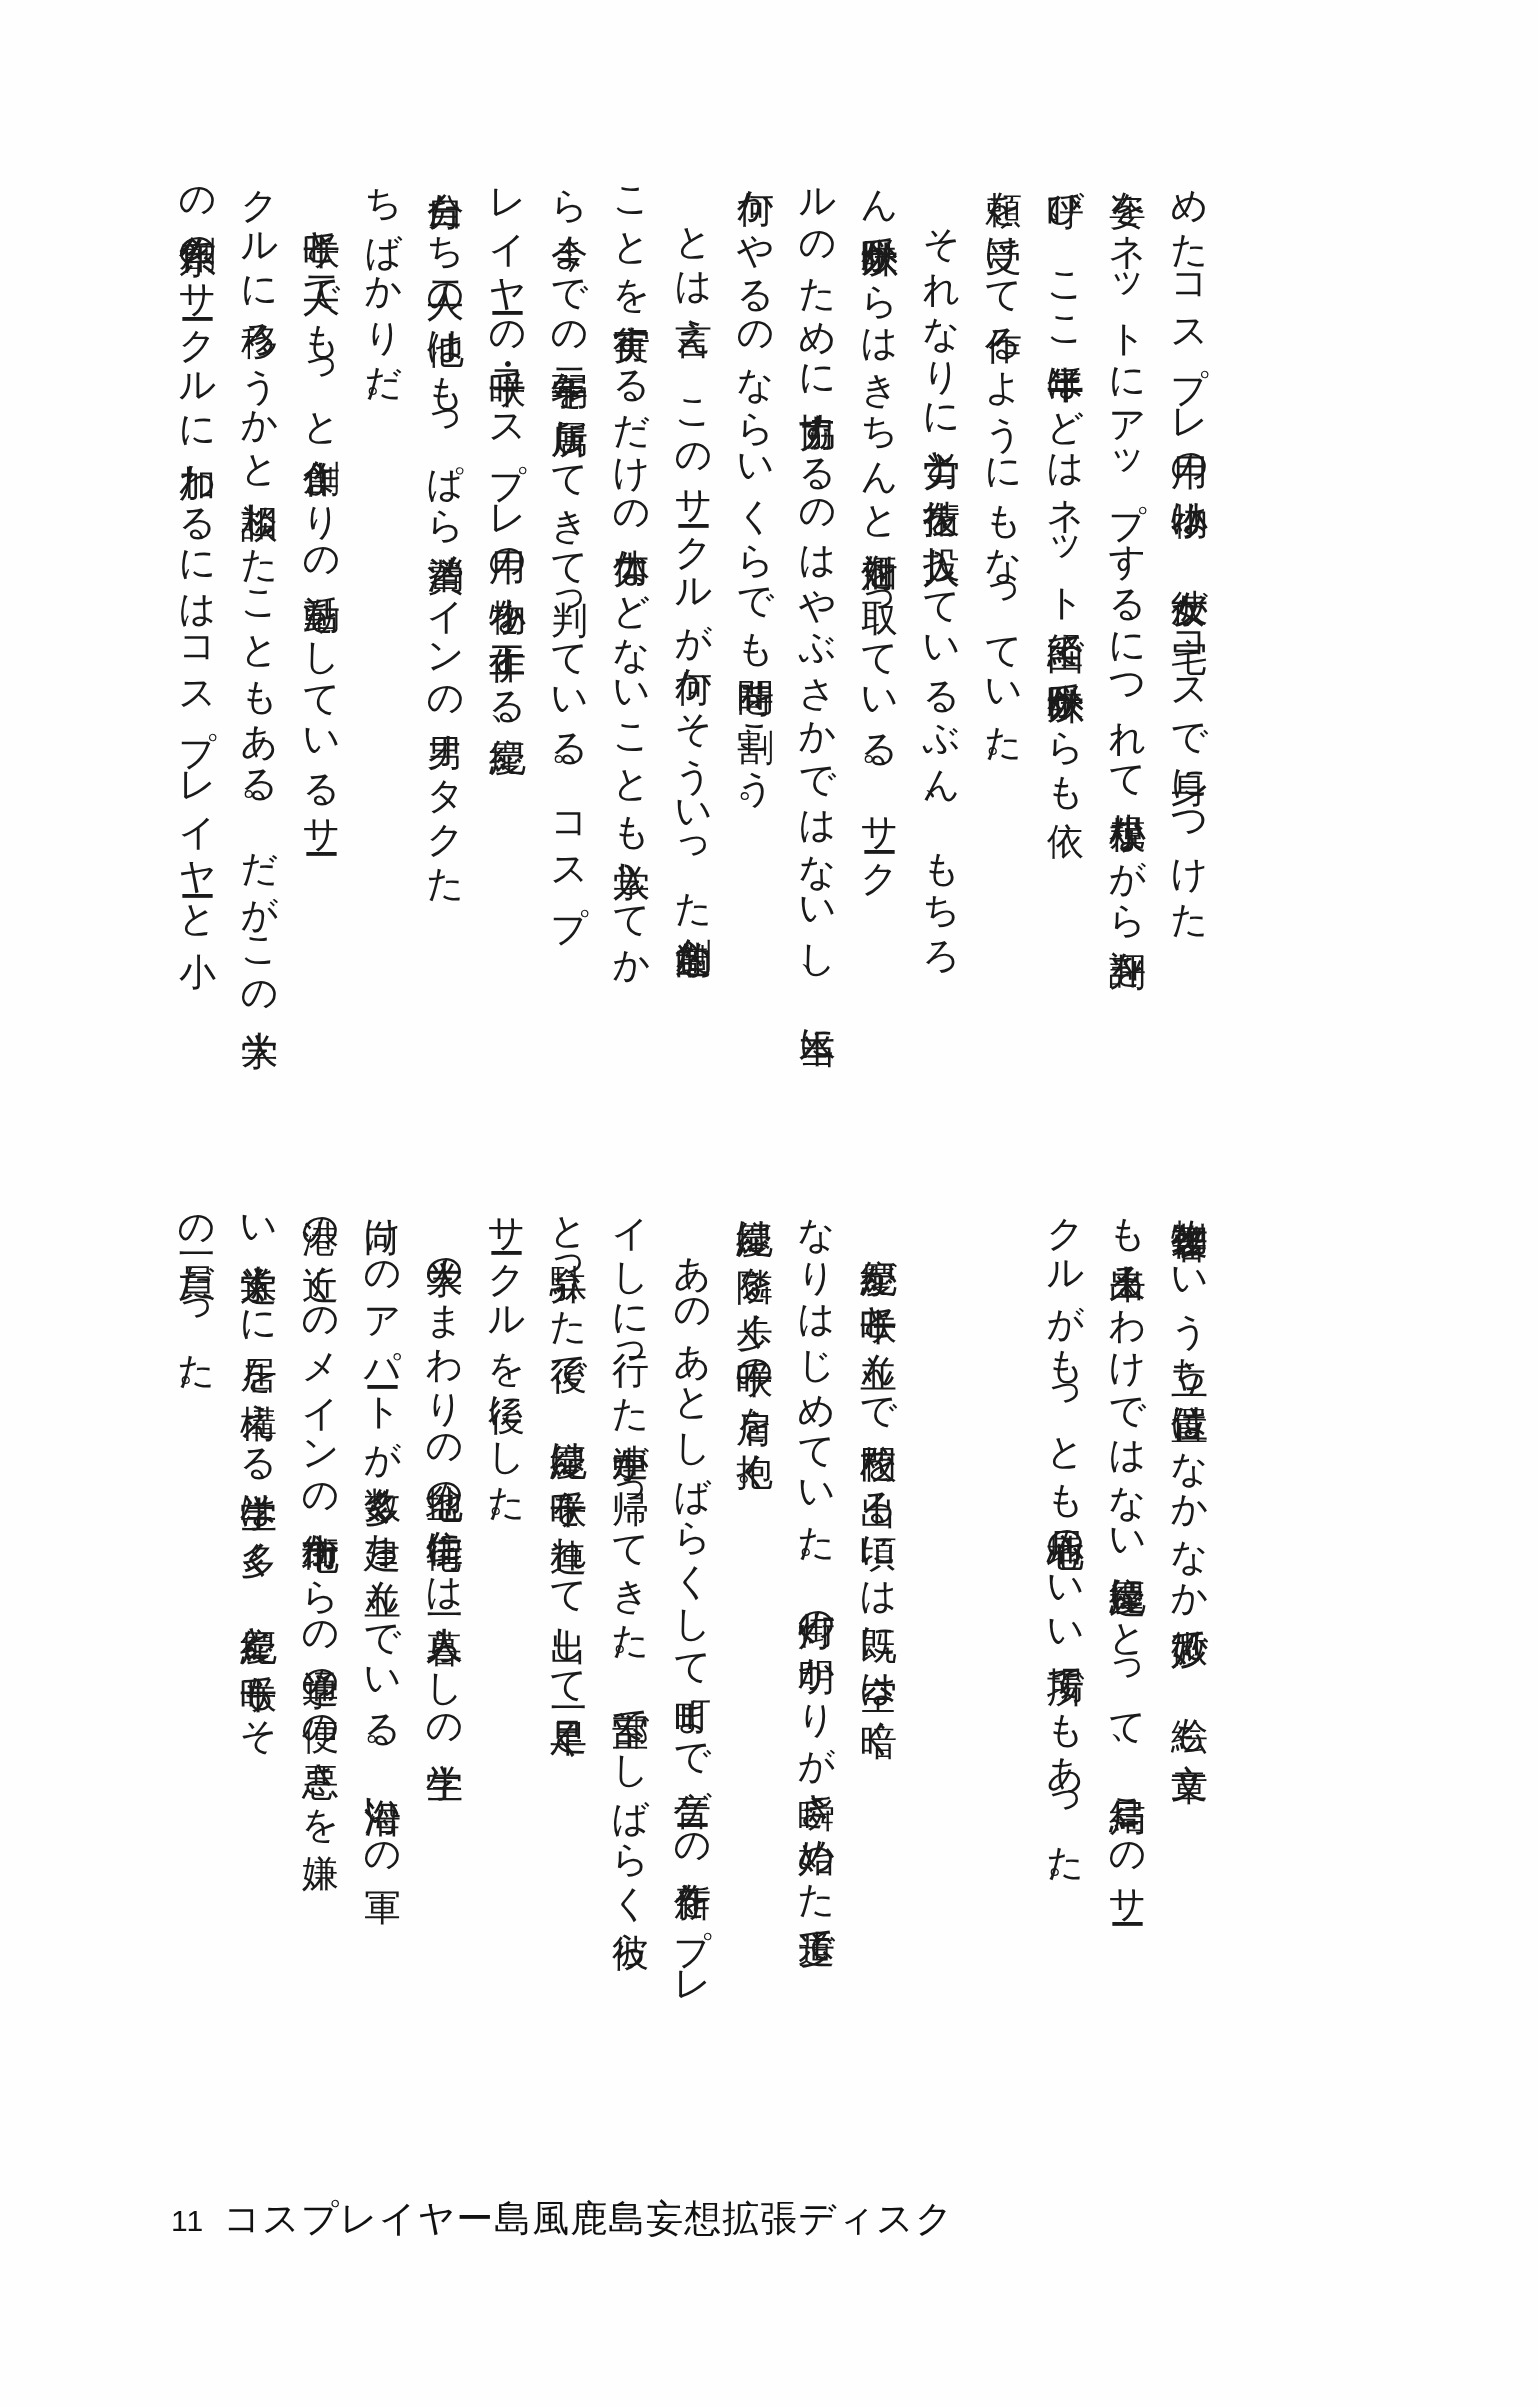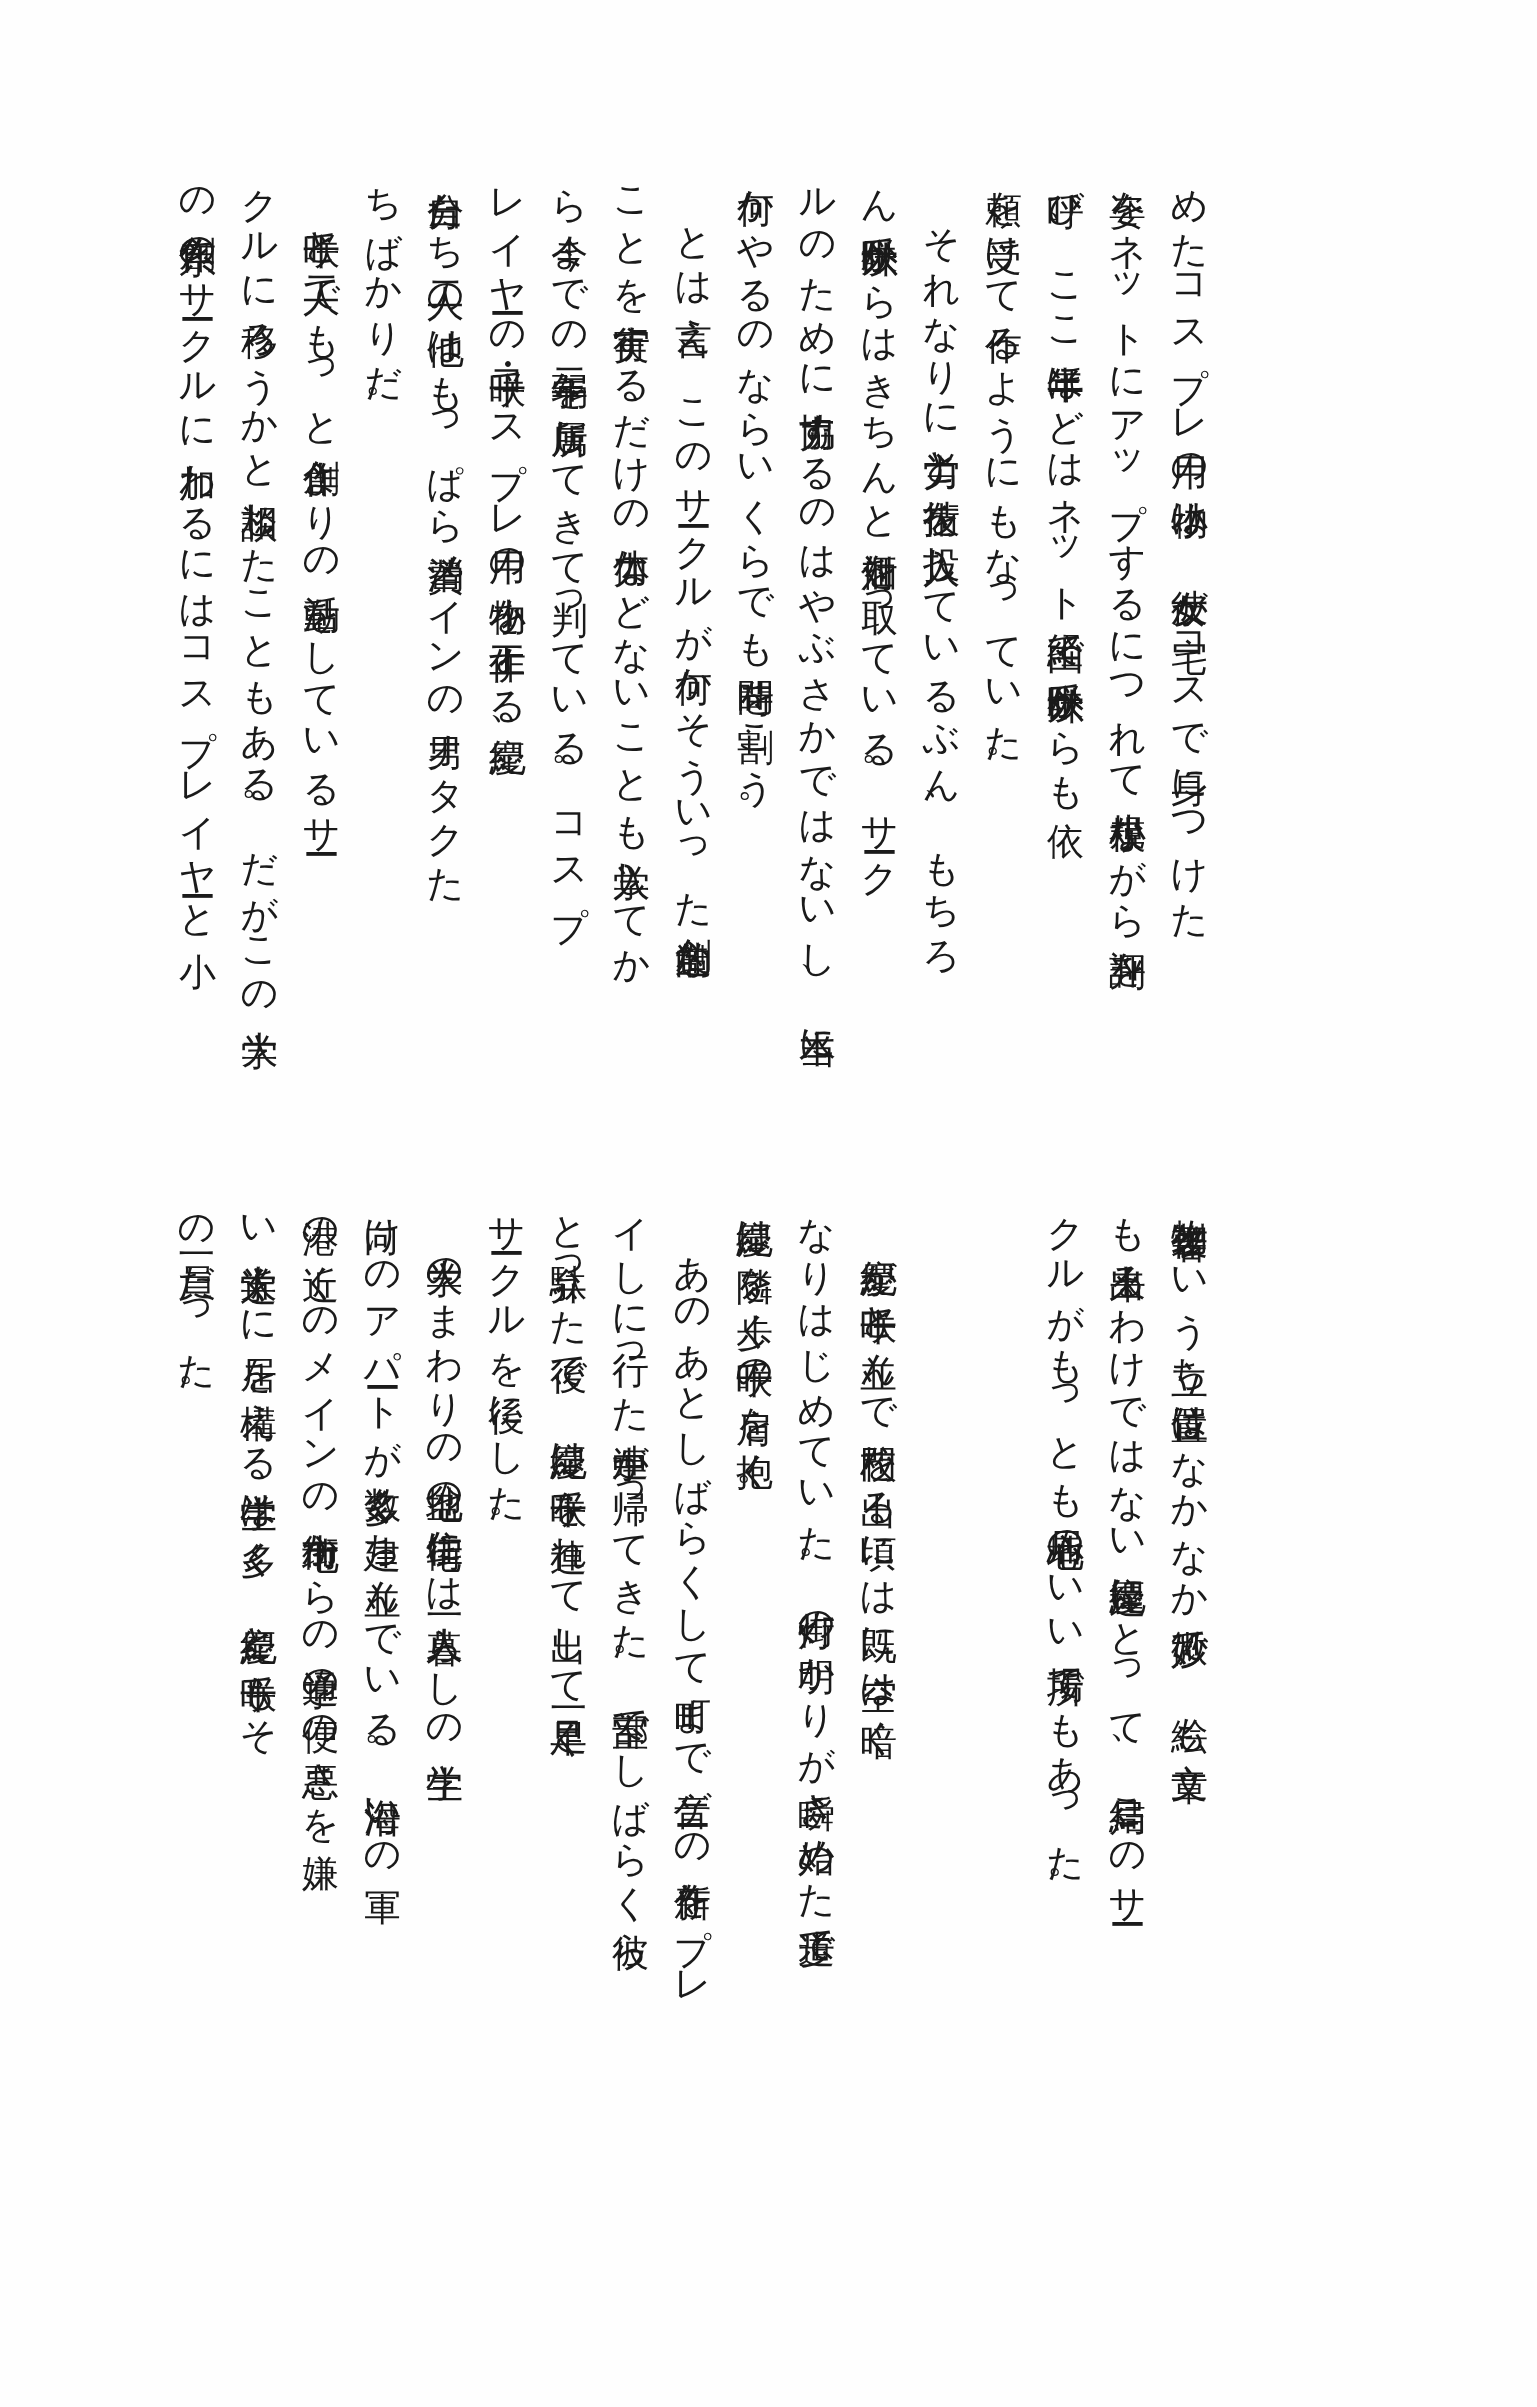--- a/index.html
+++ b/index.html
@@ -73,15 +73,19 @@
 なりはじめていた。街灯の明かりが瞬き始めた歩道で
 慶紀は隣を歩く千咲の肩を抱く。</p><p class="para">　あのあとしばらくして町まで音ゲーの新作をプレ
 イしに行った連中が帰ってきた。部室でしばらく彼ら
 と駄弁った後で、慶紀は千咲を連れて出して一足早く
 サークルを後にした。</p><p class="para">　大学のまわりの盆地の住宅街には一人暮らしの学生
 向けのアパートが数多く建ち並んでいる。海沿いの軍
 港の近くのメインの市街地からの通学の便の悪さを嫌
 い大学近くに居を構える学生は多く、慶紀と千咲もそ
 の一員だった。</p></div>
 
+  <div class="footer">
+    <span class="pagenum">11</span>
+    <span class="running-title">コスプレイヤー島風鹿島妄想拡張ディスク</span>
+  </div>
 
 </div>
 
 
 </body></html>

